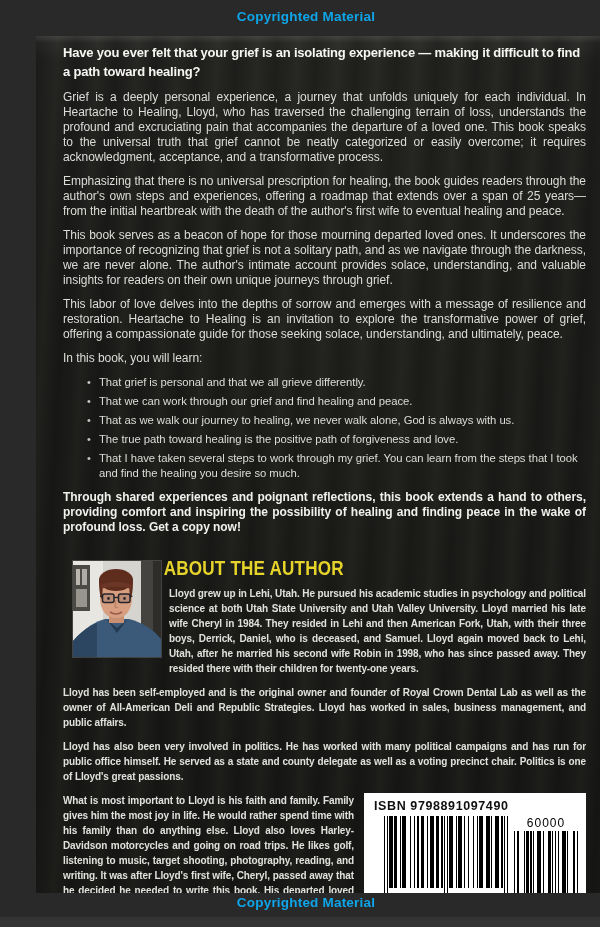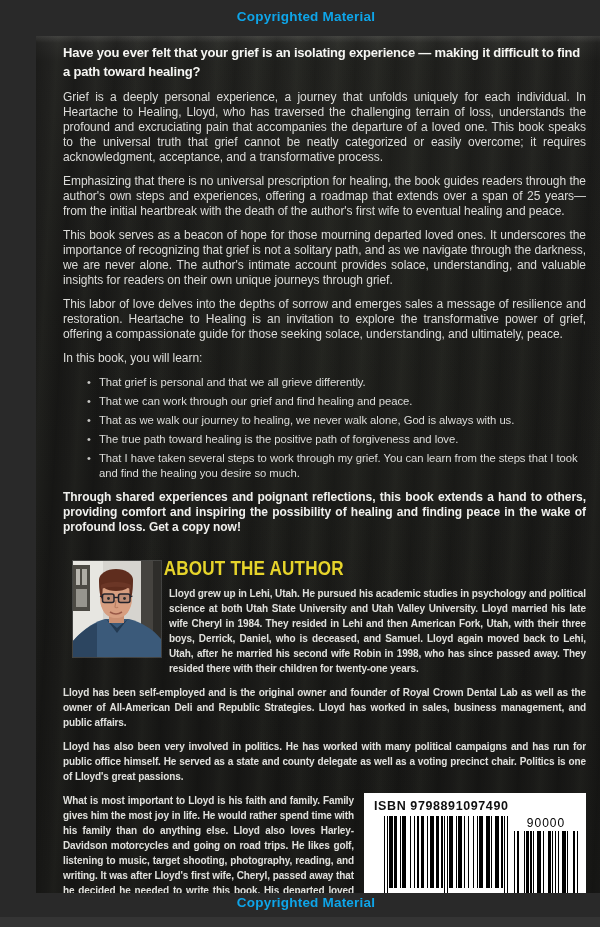--- a/index.html
+++ b/index.html
@@ -85,21 +85,21 @@
 
 <div class="copy-label top">Copyrighted Material</div>
 
 <div class="cover">
 
   <h1 class="headline">Have you ever felt that your grief is an isolating experience — making it difficult to find a path toward healing?</h1>
 
   <p class="body">Grief is a deeply personal experience, a journey that unfolds uniquely for each individual. In Heartache to Healing, Lloyd, who has traversed the challenging terrain of loss, understands the profound and excruciating pain that accompanies the departure of a loved one. This book speaks to the universal truth that grief cannot be neatly categorized or easily overcome; it requires acknowledgment, acceptance, and a transformative process.</p>
   <p class="body">Emphasizing that there is no universal prescription for healing, the book guides readers through the author's own steps and experiences, offering a roadmap that extends over a span of 25 years—from the initial heartbreak with the death of the author's first wife to eventual healing and peace.</p>
   <p class="body">This book serves as a beacon of hope for those mourning departed loved ones. It underscores the importance of recognizing that grief is not a solitary path, and as we navigate through the darkness, we are never alone. The author's intimate account provides solace, understanding, and valuable insights for readers on their own unique journeys through grief.</p>
-  <p class="body">This labor of love delves into the depths of sorrow and emerges sales a message of resilience and restoration. Heartache to Healing is an invitation to explore the transformative power of grief, offering a compassionate guide for those seeking solace, understanding, and ultimately, peace.</p>
+  <p class="body">This labor of love delves into the depths of sorrow and emerges with a message of resilience and restoration. Heartache to Healing is an invitation to explore the transformative power of grief, offering a compassionate guide for those seeking solace, understanding, and ultimately, peace.</p>
 
   <p class="body learn-intro">In this book, you will learn:</p>
   <ul class="learn-list">
     <li>That grief is personal and that we all grieve differently.</li>
     <li>That we can work through our grief and find healing and peace.</li>
     <li>That as we walk our journey to healing, we never walk alone, God is always with us.</li>
     <li>The true path toward healing is the positive path of forgiveness and love.</li>
     <li>That I have taken several steps to work through my grief. You can learn from the steps that I took and find the healing you desire so much.</li>
   </ul>
 
@@ -175,21 +175,21 @@
                 <rect x="78" y="0" width="3" height="72" fill="#000"></rect>
                 <rect x="82" y="0" width="1" height="72" fill="#000"></rect>
                 <rect x="85" y="0" width="3" height="72" fill="#000"></rect>
                 <rect x="90" y="0" width="1" height="72" fill="#000"></rect>
                 <rect x="92" y="0" width="1" height="88" fill="#000"></rect>
                 <rect x="94" y="0" width="1" height="88" fill="#000"></rect>
               </svg>
 
           </div>
           <div class="supp-code">
-            <div class="supp-label">90000</div>
+            <div class="supp-label">60000</div>
             <svg id="ean-supp" viewBox="0 0 47 68" preserveAspectRatio="none" shape-rendering="crispEdges">
                 <rect x="0" y="0" width="1" height="68" fill="#000"></rect>
                 <rect x="2" y="0" width="2" height="68" fill="#000"></rect>
                 <rect x="7" y="0" width="1" height="68" fill="#000"></rect>
                 <rect x="9" y="0" width="2" height="68" fill="#000"></rect>
                 <rect x="12" y="0" width="1" height="68" fill="#000"></rect>
                 <rect x="14" y="0" width="1" height="68" fill="#000"></rect>
                 <rect x="17" y="0" width="3" height="68" fill="#000"></rect>
                 <rect x="21" y="0" width="1" height="68" fill="#000"></rect>
                 <rect x="25" y="0" width="2" height="68" fill="#000"></rect>

